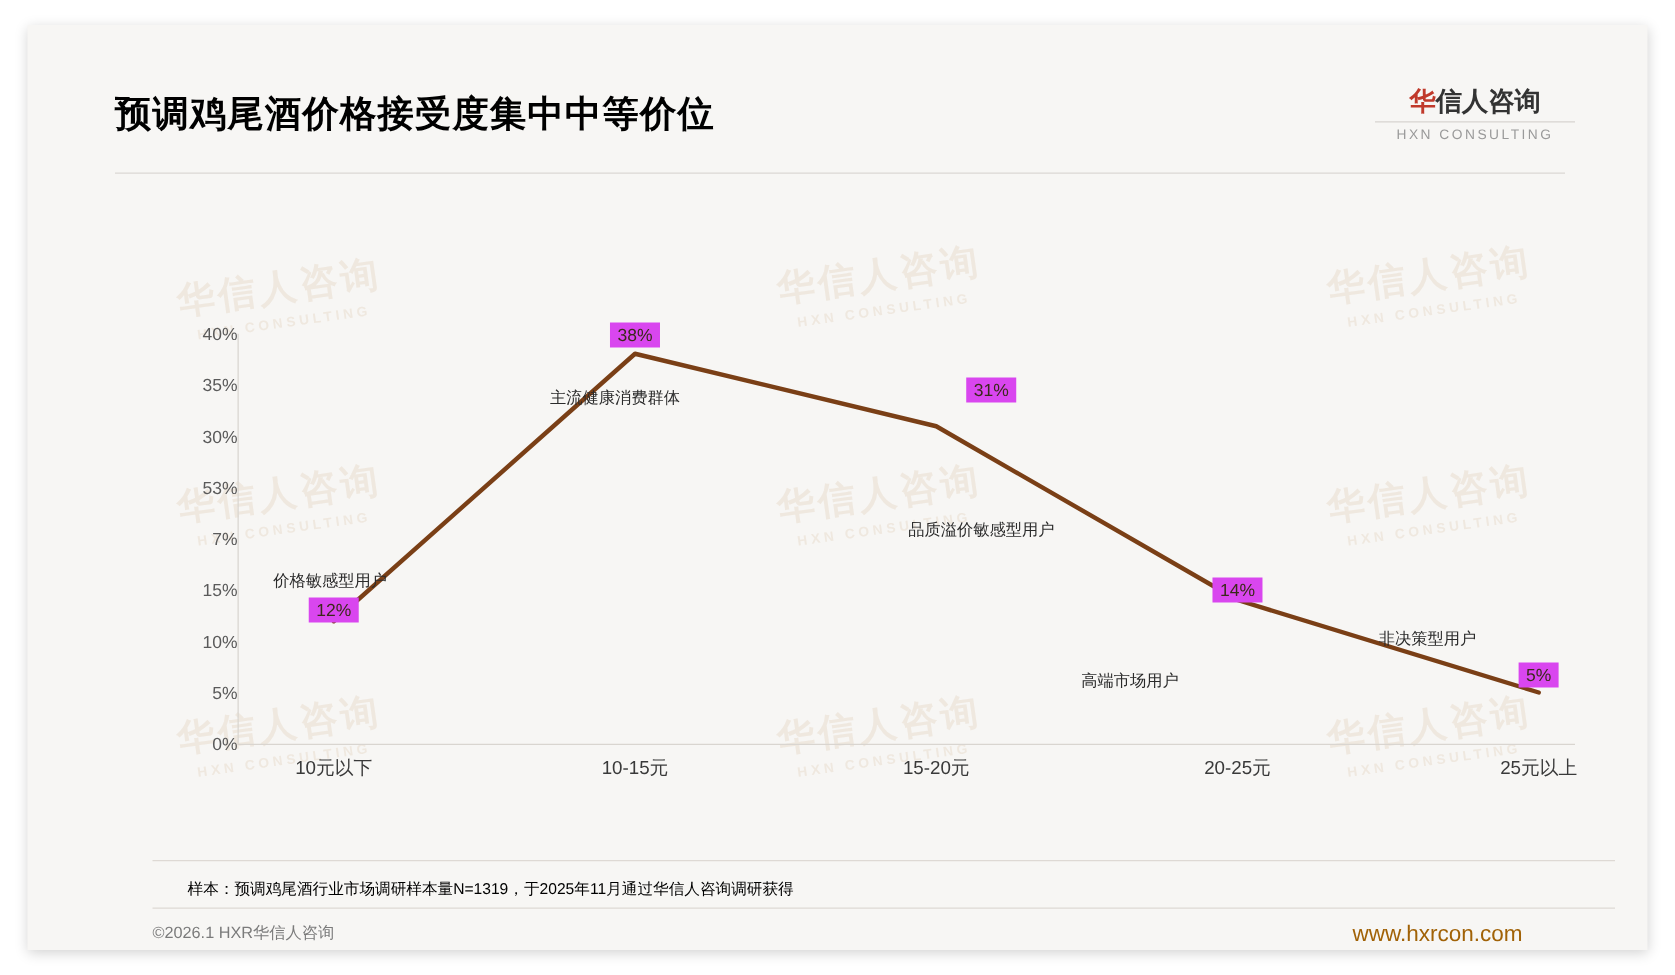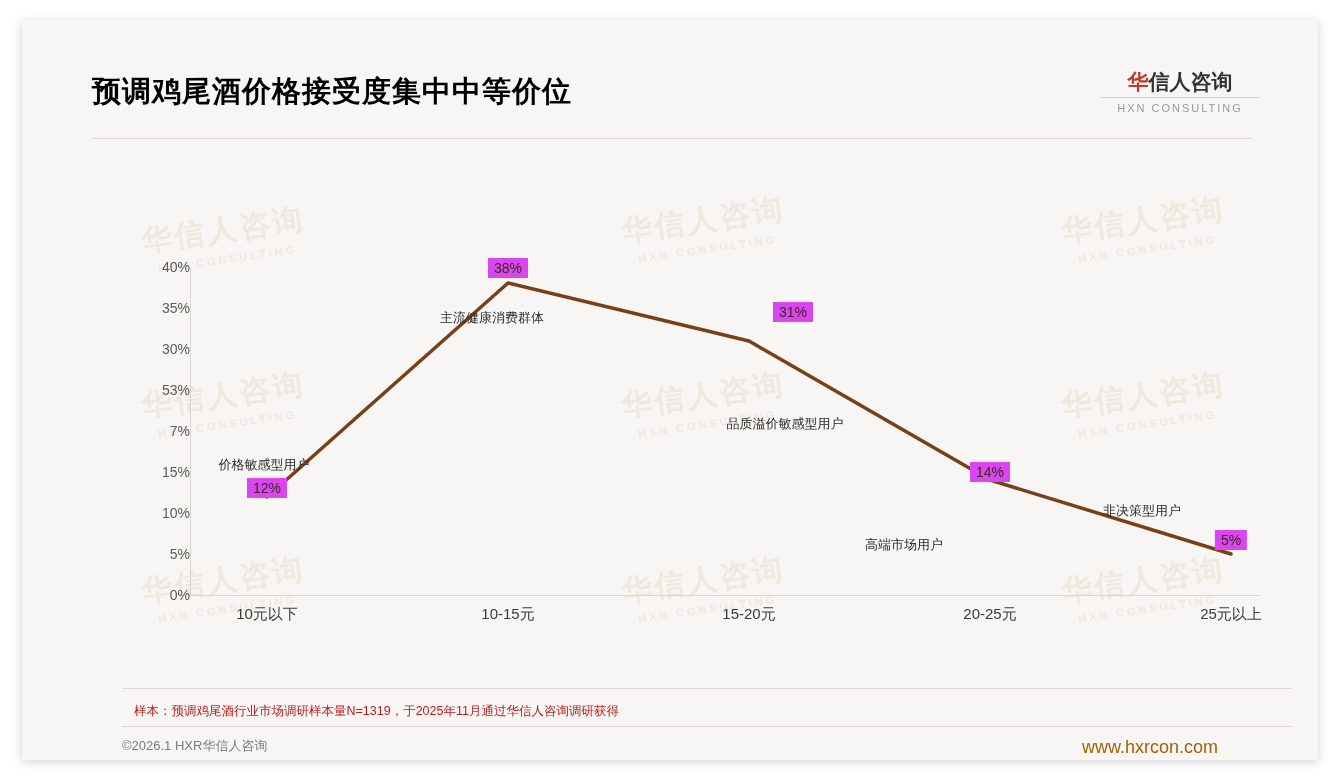--- a/index.html
+++ b/index.html
@@ -163,24 +163,24 @@
   .foot-rule-top {
     position: absolute;
     left: 100px;
     top: 668px;
     width: 1170px;
     height: 1px;
     background: #ded9d4;
   }
   .foot-note {
     position: absolute;
-    left: 112px;
+    left: 128px;
     top: 683px;
     font-size: 12.5px;
-    color: #b91c1c;
+    color: #000000;
     white-space: nowrap;
   }
   .foot-note-right {
     position: absolute;
     right: 70px;
     top: 683px;
     font-size: 12.5px;
     color: #c0392b;
     white-space: nowrap;
   }

